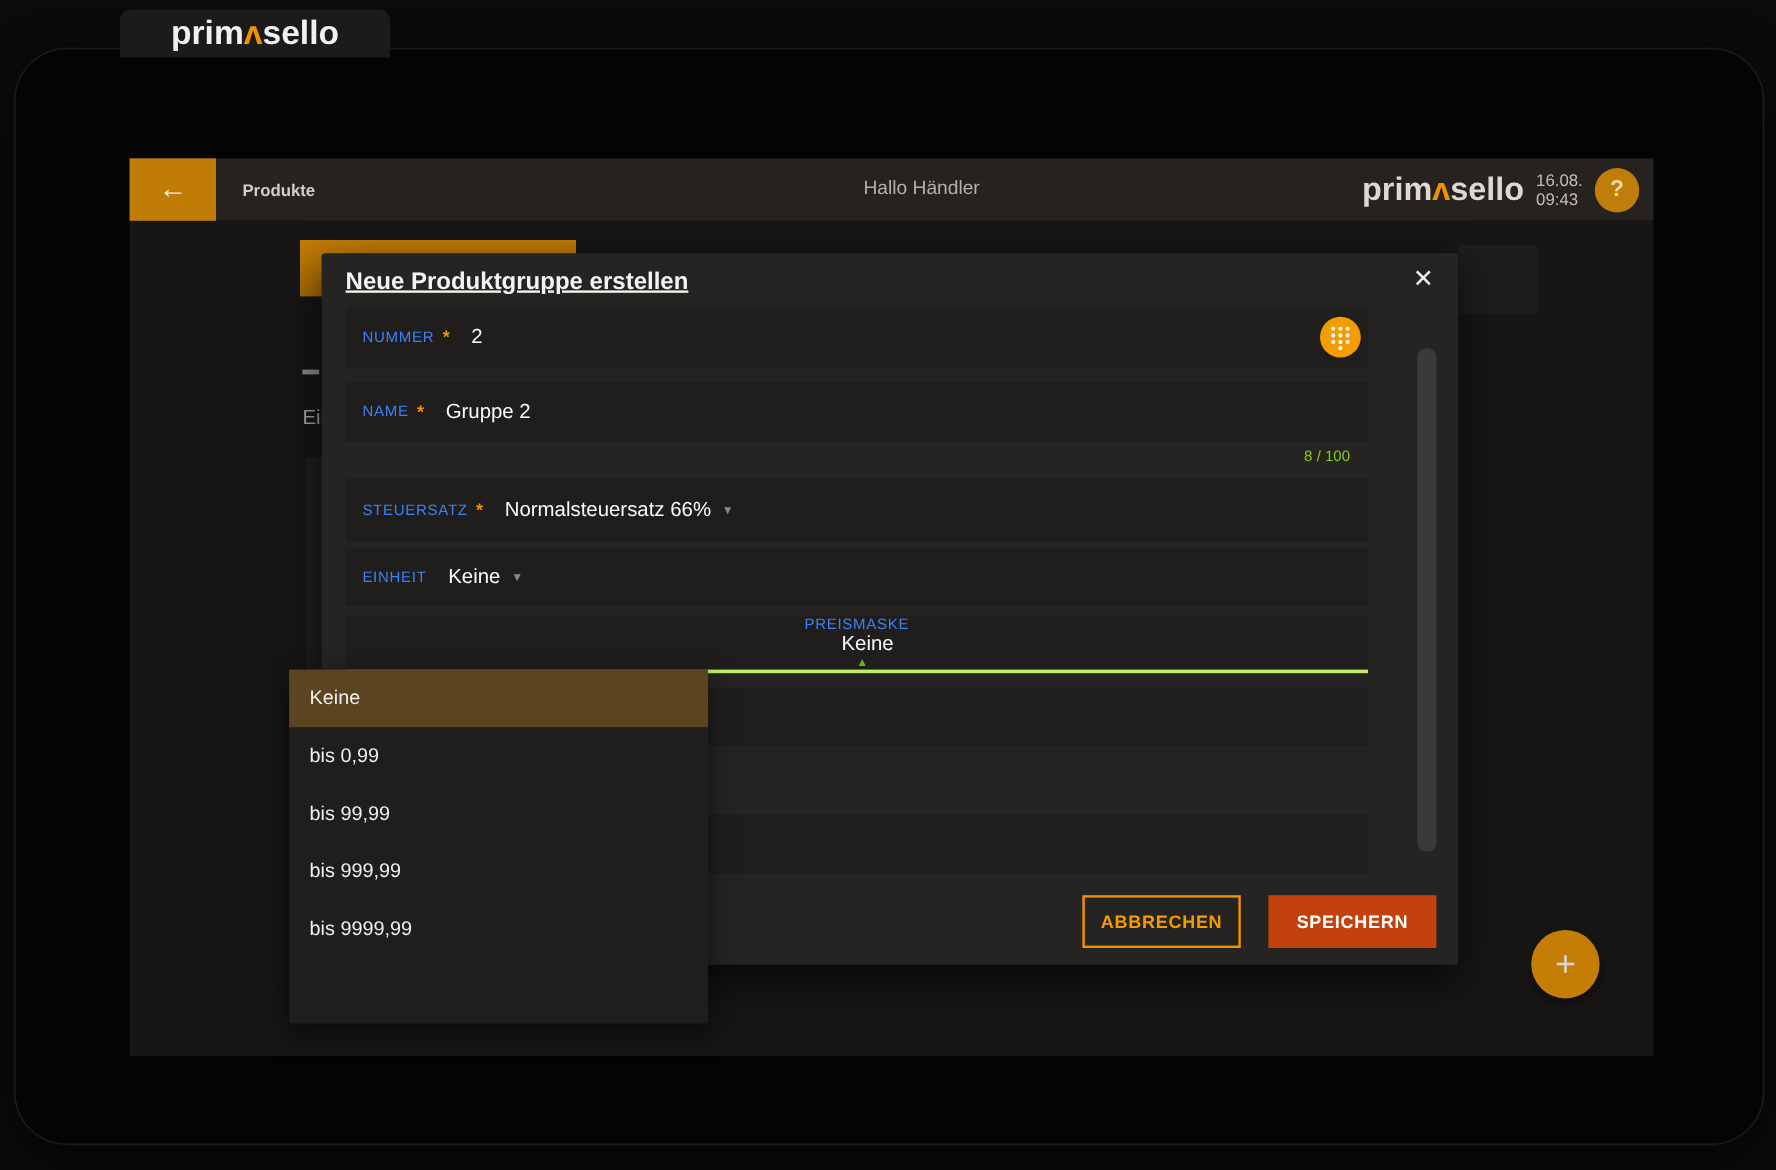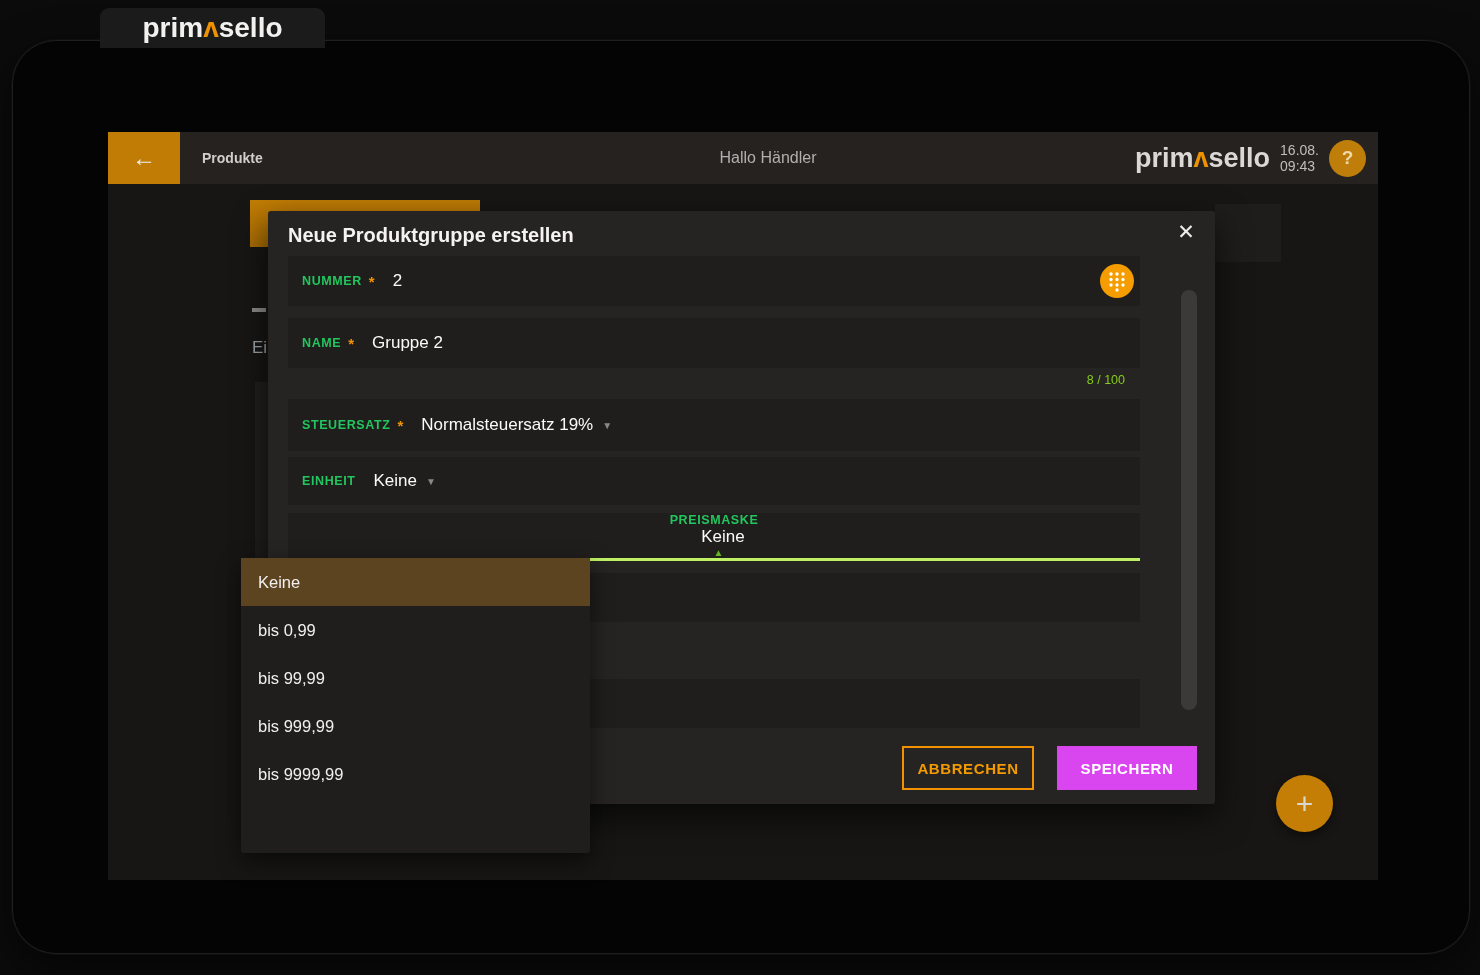--- a/index.html
+++ b/index.html
@@ -36,43 +36,43 @@
   
   #bg-tab{left:142px;top:16px;width:230px;height:47px;background:linear-gradient(#c27d05,#a96d03);}
   #bg-dash{left:144px;top:124px;width:14px;height:4px;background:#8f8d8a;}
   #bg-text{left:144px;top:154px;color:#9fa6ab;font-size:17px;white-space:nowrap;}
   #bg-panel{left:147px;top:198px;width:230px;height:330px;background:#201f1e;}
   #bg-card{left:1107px;top:20px;width:66px;height:58px;background:#1e1d1b;}
 
   
   #modal{left:160px;top:27px;width:947px;height:593px;background:#262423;border-radius:3px;
     box-shadow:0 12px 34px rgba(0,0,0,.65);z-index:10;}
-  #modal-title{left:20px;top:8px;color:#f5f3f1;font-size:20px;font-weight:bold;line-height:32px;}
+  #modal-title{left:20px;top:8px;color:#f5f3f1;font-size:20px;font-weight:bold;line-height:32px;text-decoration:underline;}
   #modal-close{right:14px;top:6px;color:#f0eeec;font-size:21px;font-weight:bold;width:30px;height:30px;
     display:flex;align-items:center;justify-content:center;cursor:pointer;}
 
   .field-row{left:20px;width:852px;background:#1f1e1c;display:flex;align-items:center;padding:0 14px;
     box-sizing:border-box;cursor:pointer;}
-  .field-label{color:#22c55e;font-size:12.5px;font-weight:bold;letter-spacing:.6px;}
+  .field-label{color:#3b82f6;font-size:12.5px;font-weight:normal;letter-spacing:.6px;}
   .req{color:#f39200;font-size:15px;font-weight:bold;margin-left:7px;}
   .field-value{color:#fafaf8;font-size:17px;margin-left:18px;}
   .dd-arrow{font-size:10px;color:#8a8886;margin-left:9px;}
   .dd-arrow.up{color:#64b421;}
   #row-preismaske{border-bottom:3px solid #bef264;flex-direction:column;}
   .char-counter{left:20px;width:837px;text-align:right;color:#84cc16;font-size:12.5px;}
 
   #keypad-btn{right:6px;top:8px;width:34px;height:34px;border-radius:50%;background:#f59d00;position:absolute;
     display:flex;align-items:center;justify-content:center;cursor:pointer;}
 
   #modal-scrollbar{left:913px;top:79px;width:16px;height:420px;background:#3b3a38;border-radius:8px;cursor:pointer;}
 
   .btn{top:535px;height:44px;display:flex;align-items:center;justify-content:center;font-size:15px;font-weight:bold;
     letter-spacing:.6px;cursor:pointer;box-sizing:border-box;}
   #btn-cancel{left:634px;width:132px;border:2px solid #f39200;color:#f59b00;background:transparent;}
-  #btn-save{left:789px;width:140px;background:#d946ef;color:#ffffff;}
+  #btn-save{left:789px;width:140px;background:#c2410c;color:#ffffff;}
 
   
   #dropdown{left:241px;top:558px;width:349px;height:295px;background:#1f1e1c;z-index:20;
     box-shadow:0 8px 22px rgba(0,0,0,.55);border-radius:0 0 3px 3px;}
   .dd-item{height:48px;display:flex;align-items:center;padding-left:17px;color:#f2f0ee;font-size:16.5px;cursor:pointer;}
   .dd-item.selected{background:#5c4420;}
 
   
   #fab{left:1276px;top:775px;width:57px;height:57px;border-radius:50%;background:#c47e06;z-index:15;
     display:flex;align-items:center;justify-content:center;color:#d9d7d4;font-size:30px;font-weight:300;cursor:pointer;
@@ -144,21 +144,21 @@
       <div class="field-row abs" style="top:107px;height:50px;">
         <span class="field-label">NAME</span>
         <span class="req">*</span>
         <span class="field-value">Gruppe 2</span>
       </div>
       <div class="char-counter abs" style="top:162px;">8 / 100</div>
 
       <div class="field-row abs" style="top:188px;height:52px;">
         <span class="field-label">STEUERSATZ</span>
         <span class="req">*</span>
-        <span class="field-value">Normalsteuersatz 19%</span>
+        <span class="field-value">Normalsteuersatz 66%</span>
         <span class="dd-arrow">▼</span>
       </div>
 
       <div class="field-row abs" style="top:246px;height:48px;">
         <span class="field-label">EINHEIT</span>
         <span class="field-value">Keine</span>
         <span class="dd-arrow">▼</span>
       </div>
 
       <div id="row-preismaske" class="field-row abs" style="top:302px;height:48px;">

